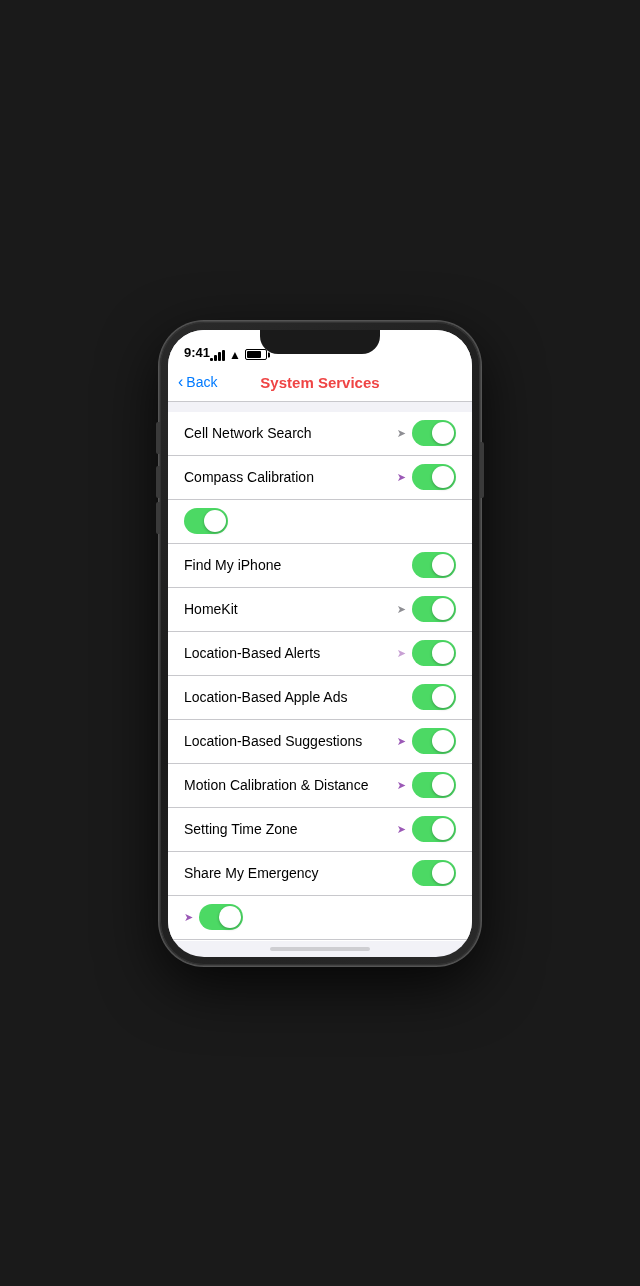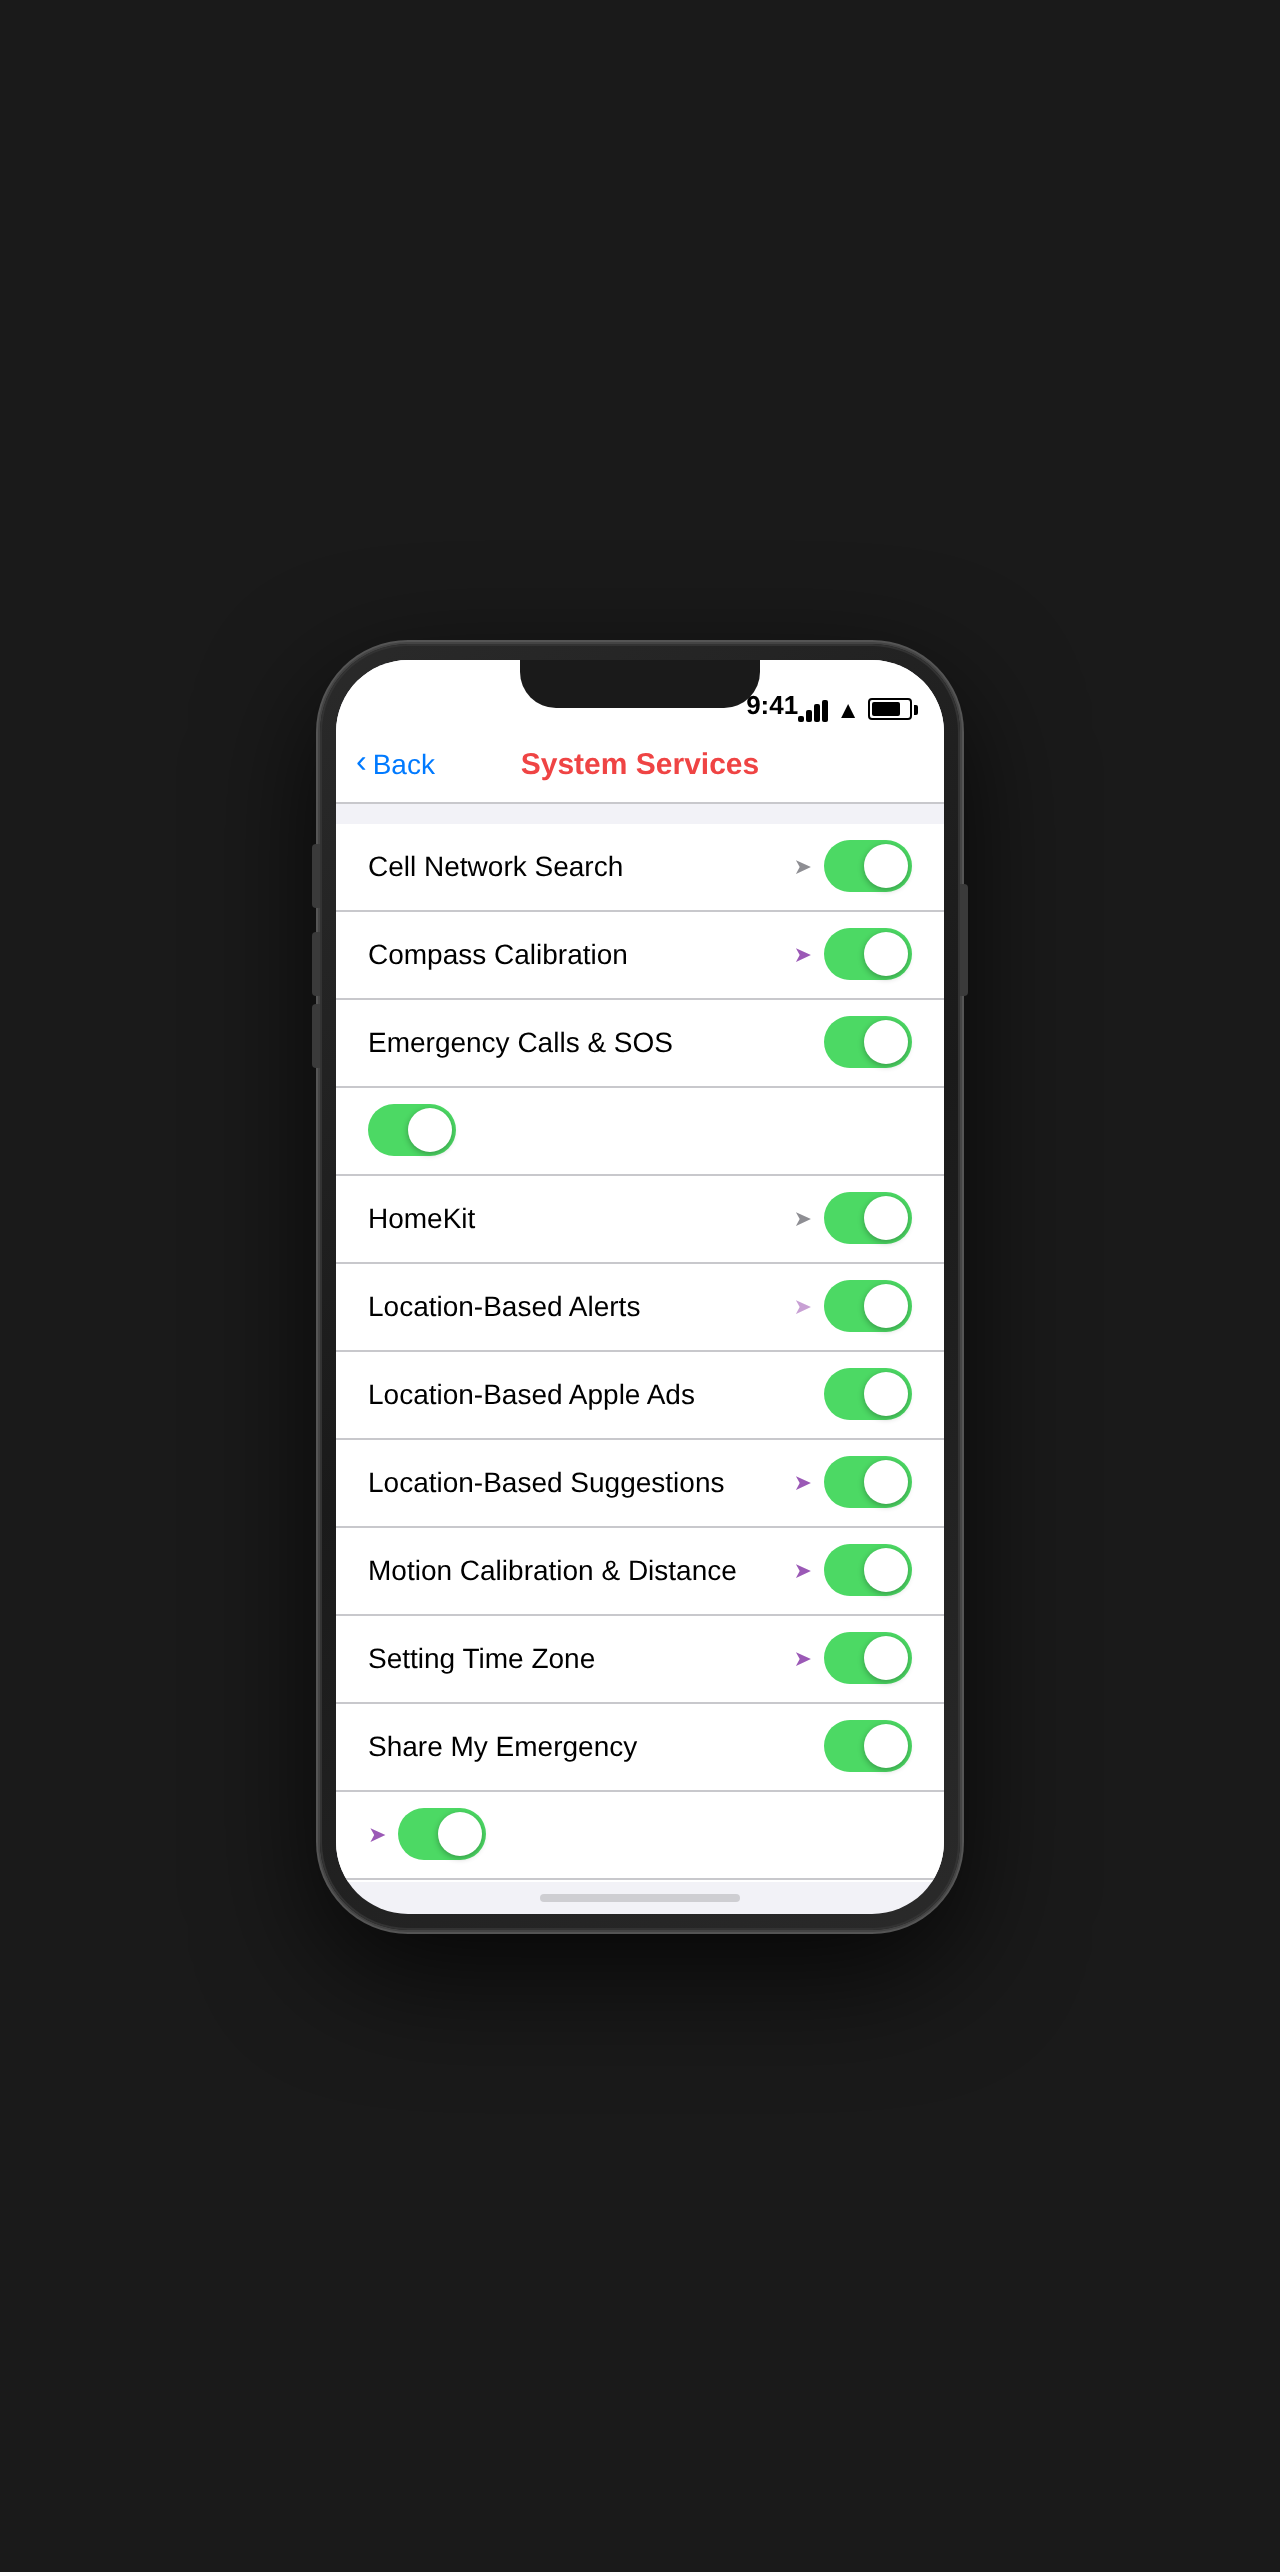--- a/index.html
+++ b/index.html
@@ -71,21 +71,21 @@
       border-radius: 0 0 18px 18px;
       z-index: 10;
     }
 
     
     .status-bar {
       height: 36px;
       background: #fff;
       display: flex;
       align-items: flex-end;
-      justify-content: flex-end;
+      justify-content: flex-start;
       padding: 0 16px 4px;
       font-size: 12px;
       font-weight: 600;
       color: #000;
       position: relative;
       z-index: 5;
     }
 
     .status-left {
       font-size: 13px;
@@ -320,31 +320,31 @@
           </div>
           <div class="row-right">
             <span style="color:#9b59b6;font-size:11px;">➤</span>
             <div class="toggle">
                 <div class="toggle-knob"></div>
               </div>
           </div>
         </div>
 
         <div class="settings-row">
-          <div class="row-left">
-            <span class="row-label">Emergency Calls &amp; SOS</span>
-          </div>
-          <div class="row-right">
-            <div class="toggle">
-                <div class="toggle-knob"></div>
-              </div>
-          </div>
-        </div>
-
-        <div class="settings-row">
+          <div class="row-right">
+            <div class="toggle">
+                <div class="toggle-knob"></div>
+              </div>
+          </div>
+        </div>
+
+        <div class="settings-row">
+          <div class="row-left">
+            <span class="row-label">Find My iPhone</span>
+          </div>
           <div class="row-right">
             <div class="toggle">
                 <div class="toggle-knob"></div>
               </div>
           </div>
         </div>
 
         <div class="settings-row">
           <div class="row-left">
             <span class="row-label">HomeKit</span>

